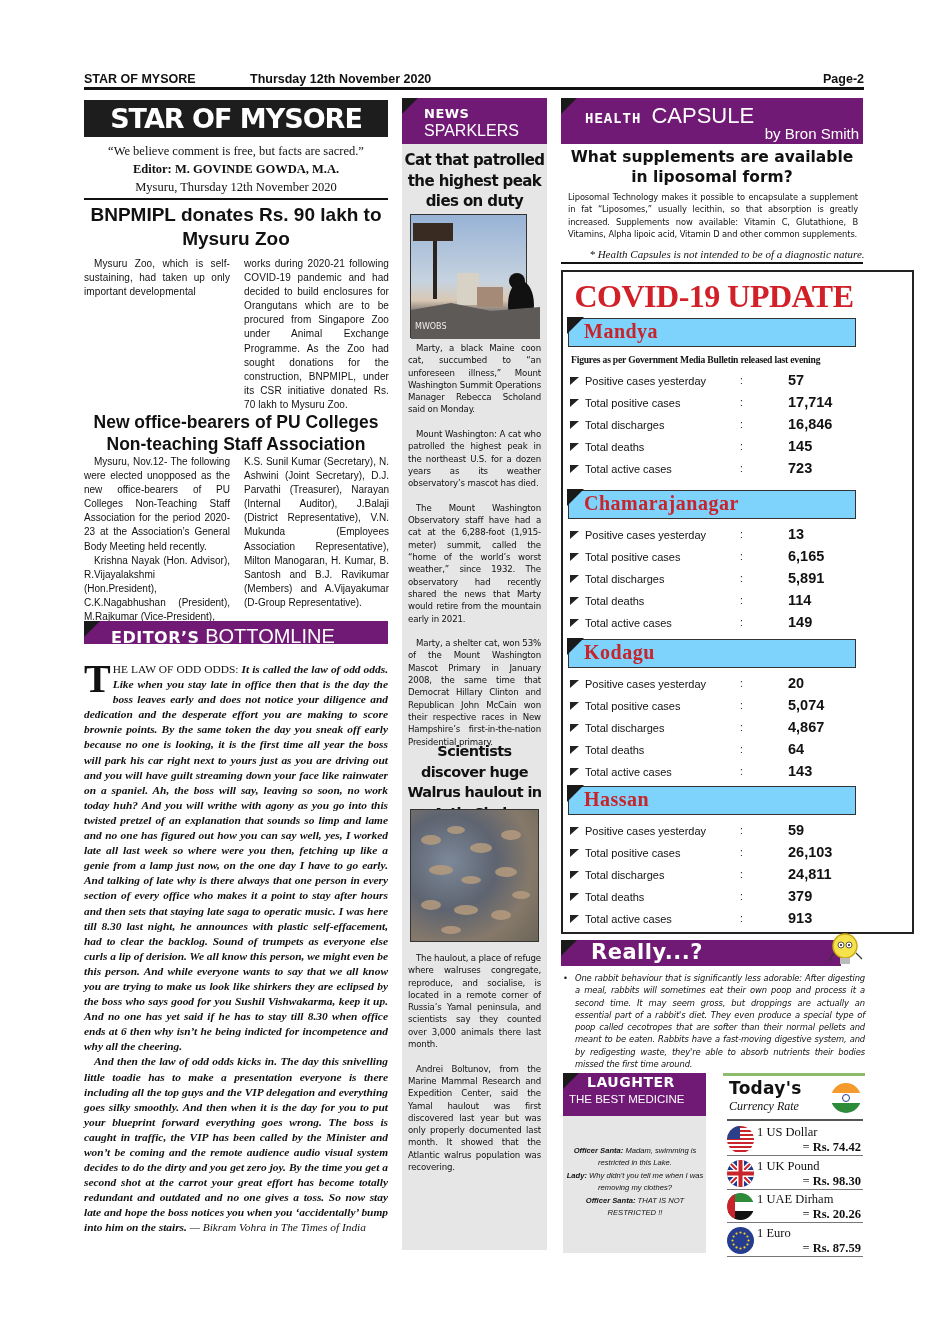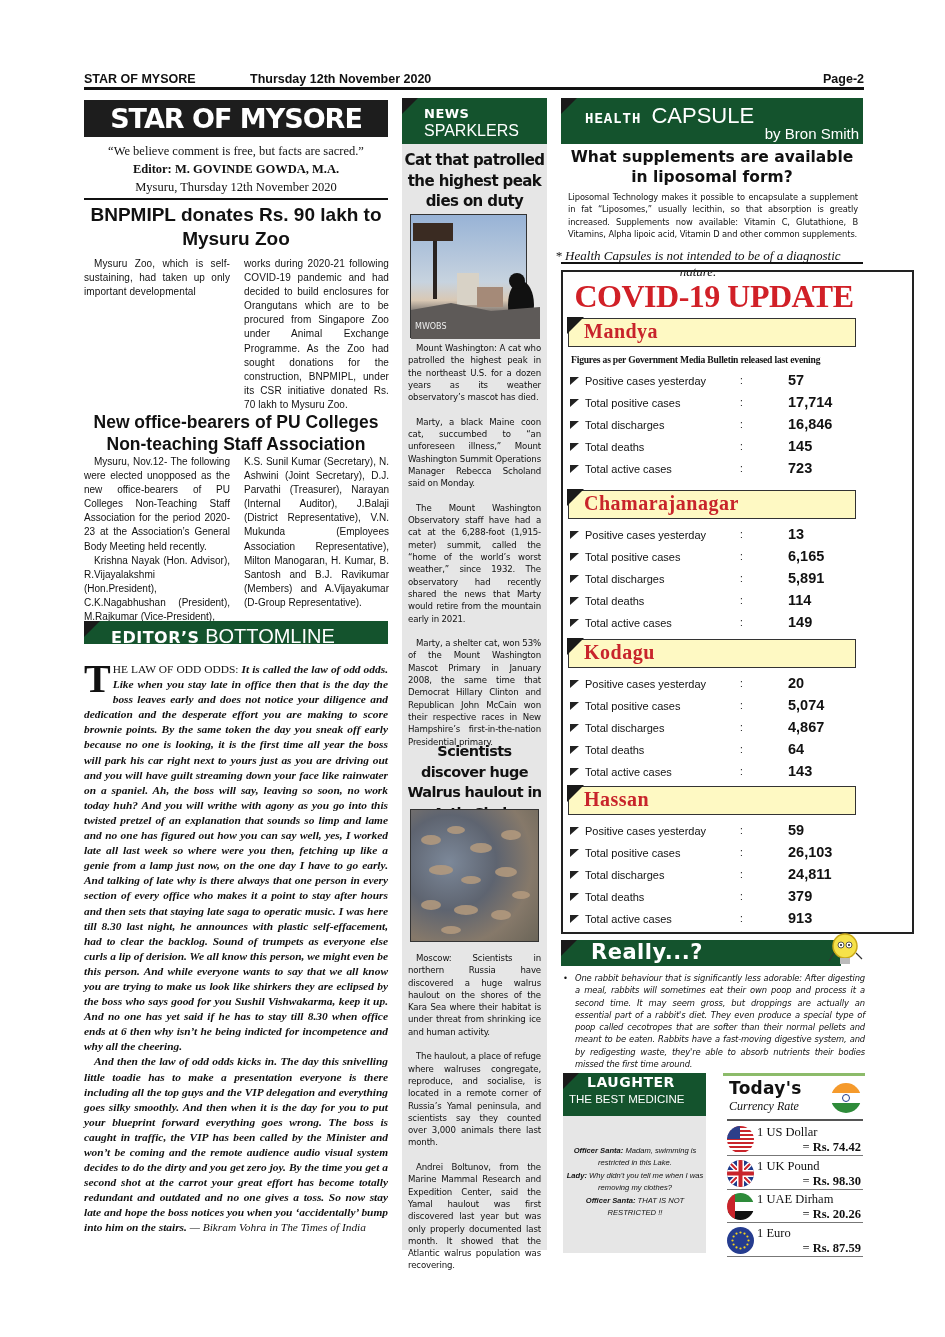--- a/index.html
+++ b/index.html
@@ -1,18 +1,18 @@
 <!DOCTYPE html>
 <html><head>
 <meta charset="utf-8">
 <style>
 *{box-sizing:border-box;margin:0;padding:0}
 body{width:945px;height:1337px;background:#fff;position:relative;font-family:"Liberation Sans",sans-serif;color:#111;overflow:hidden}
 .abs{position:absolute}
-.green{background:#14532d}
+.green{background:#701a75}
 .corner{position:absolute;left:0;top:0;width:0;height:0;border-top:16px solid #1a1a1a;border-right:16px solid transparent}
 
 #topbar{left:84px;top:70px;width:780px;height:20px;border-bottom:3px solid #111;font-weight:bold;font-size:12.5px}
 #topbar .l{position:absolute;left:0;top:2px}
 #topbar .c{position:absolute;left:166px;top:2px}
 #topbar .r{position:absolute;right:0;top:2px}
 
 #mast{left:84px;top:100px;width:304px;height:37px;background:#1d1d1d;color:#fff;text-align:center;font-family:"DejaVu Sans",sans-serif;font-weight:bold;font-size:27px;letter-spacing:-1px;line-height:37px;transform:scaleY(1.0)}
 #quote{left:84px;top:142px;width:304px;text-align:center;font-family:"Liberation Serif",serif;font-size:12.5px;line-height:18px}
 #quote .ed{font-weight:bold}
@@ -41,26 +41,26 @@
 .mtext{position:absolute;font-size:8.6px;line-height:12.3px;text-align:justify;font-family:"DejaVu Sans",sans-serif;letter-spacing:-.15px}
 .mtext p{text-indent:8px;margin-bottom:12.3px}
 
 #hc-head{left:561px;top:98px;width:302px;height:46px}
 #hc-head .t{position:absolute;left:24px;top:5px;color:#fff}
 #hc-head .t b{font-family:Liberation Mono, monospace;font-size:14px;letter-spacing:1px}
 #hc-head .t span{font-size:22px;margin-left:10px}
 #hc-head .by{position:absolute;right:4px;top:27px;color:#fff;font-size:15px}
 #hc-title{left:561px;top:147px;width:302px;font-family:"DejaVu Sans",sans-serif;font-size:15.5px;line-height:20px}
 #hc-body{left:568px;top:191px;width:290px;font-family:"DejaVu Sans",sans-serif;font-size:8.3px;line-height:12.4px;text-align:justify;letter-spacing:-.1px}
-#hc-note{left:547px;top:248px;width:302px;text-align:center;font-family:"Liberation Serif",serif;font-style:italic;font-size:13px}
+#hc-note{left:576px;top:248px;width:302px;text-align:center;font-family:"Liberation Serif",serif;font-style:italic;font-size:11px}
 #hc-line{left:561px;top:262px;width:302px;border-top:2px solid #111}
 
 #covid{left:561px;top:270px;width:353px;height:664px;border:2px solid #222}
 #covid-title{position:absolute;left:4px;top:4px;width:294px;text-align:center;color:#d12027;font-family:"Liberation Serif",serif;font-weight:bold;font-size:32px;letter-spacing:-.5px;line-height:40px}
-.dist{position:absolute;left:5px;width:288px;height:29px;background:#fef9c3;border:1.5px solid #333}
+.dist{position:absolute;left:5px;width:288px;height:29px;background:#7dd3fc;border:1.5px solid #333}
 .dist .n{position:absolute;left:15px;top:1px;color:#c8242b;font-family:"Liberation Serif",serif;font-weight:bold;font-size:20px;letter-spacing:.5px}
 .dist .corner{border-top-width:17px;border-right-width:17px;left:-2px;top:-2px}
 #covid-note{position:absolute;left:8px;top:82px;width:290px;font-family:"Liberation Serif",serif;font-weight:bold;font-size:9.6px;letter-spacing:-.2px}
 .row{position:absolute;left:5px;width:290px;height:22px;font-size:11px}
 .row .tri{position:absolute;left:2px;top:5px;width:0;height:0;border-top:8px solid #222;border-right:9px solid transparent}
 .row .lbl{position:absolute;left:17px;top:3px}
 .row .col{position:absolute;left:172px;top:3px;font-size:10px}
 .row .val{position:absolute;left:220px;top:0px;font-weight:bold;font-size:14.5px}
 
 #really-head{left:561px;top:940px;width:280px;height:26px}
@@ -142,22 +142,22 @@
     <rect x="22" y="26" width="4" height="58" fill="#2a2320"></rect>
     <rect x="46" y="58" width="22" height="32" fill="#d8d2c6"></rect>
     <rect x="66" y="72" width="26" height="20" fill="#a58a78"></rect>
     <ellipse cx="110" cy="90" rx="13" ry="24" fill="#111"></ellipse>
     <circle cx="106" cy="66" r="8" fill="#111"></circle>
     <path d="M0 95 L40 88 L80 96 L129 92 L129 124 L0 124Z" fill="#5e5a58"></path>
     <text x="4" y="114" fill="#eee" font-size="8" font-family="DejaVu Sans, sans-serif">MWOBS</text>
   </svg>
 </div>
 <div class="mtext" style="left:408px;top:342px;width:133px">
+  <p>Marty, a black Maine coon cat, succumbed to “an unforeseen illness,” Mount Washington Summit Operations Manager Rebecca Scholand said on Monday.</p>
   <p>Mount Washington: A cat who patrolled the highest peak in the northeast U.S. for a dozen years as its weather observatory’s mascot has died.</p>
-  <p>Marty, a black Maine coon cat, succumbed to “an unforeseen illness,” Mount Washington Summit Operations Manager Rebecca Scholand said on Monday.</p>
   <p>The Mount Washington Observatory staff have had a cat at the 6,288-foot (1,915-meter) summit, called the “home of the world’s worst weather,” since 1932. The observatory had recently shared the news that Marty would retire from the mountain early in 2021.</p>
   <p>Marty, a shelter cat, won 53% of the Mount Washington Mascot Primary in January 2008, the same time that Democrat Hillary Clinton and Republican John McCain won their respective races in New Hampshire’s first-in-the-nation Presidential primary.</p>
 </div>
 <div class="abs mh" style="left:404px;top:741px;width:141px;font-size:14.5px">Scientists discover huge Walrus haulout in Artic Circle</div>
 <div class="photo" style="left:410px;top:809px;width:129px;height:133px;background:radial-gradient(circle at 30% 40%,#7c8899 0%,#5e6470 40%,#86796a 70%,#6b6558 100%)">
   <svg width="129" height="133">
     <g fill="#b59b7e" opacity=".85">
       <ellipse cx="20" cy="30" rx="10" ry="5"></ellipse>
         <ellipse cx="45" cy="20" rx="9" ry="4"></ellipse>
         <ellipse cx="70" cy="38" rx="11" ry="5"></ellipse>
@@ -167,21 +167,20 @@
       <ellipse cx="95" cy="62" rx="11" ry="5"></ellipse>
         <ellipse cx="20" cy="95" rx="10" ry="5"></ellipse>
         <ellipse cx="55" cy="100" rx="12" ry="5"></ellipse>
       <ellipse cx="90" cy="105" rx="10" ry="5"></ellipse>
         <ellipse cx="110" cy="85" rx="9" ry="4"></ellipse>
         <ellipse cx="40" cy="120" rx="10" ry="4"></ellipse>
     </g>
   </svg>
 </div>
 <div class="mtext" style="left:408px;top:952px;width:133px">
-  <p>Moscow: Scientists in northern Russia have discovered a huge walrus haulout on the shores of the Kara Sea where their habitat is under threat from shrinking ice and human activity.</p>
   <p>The haulout, a place of refuge where walruses congregate, reproduce, and socialise, is located in a remote corner of Russia’s Yamal peninsula, and scientists say they counted over 3,000 animals there last month.</p>
   <p>Andrei Boltunov, from the Marine Mammal Research and Expedition Center, said the Yamal haulout was first discovered last year but was only properly documented last month. It showed that the Atlantic walrus population was recovering.</p>
 </div>
 
 <div id="hc-head" class="abs green">
   <div class="corner"></div>
   <div class="t"><b>HEALTH</b><span>CAPSULE</span></div>
   <div class="by">by Bron Smith</div>
 </div>
 <div id="hc-title" class="abs h1">What supplements are available in liposomal form?</div>

